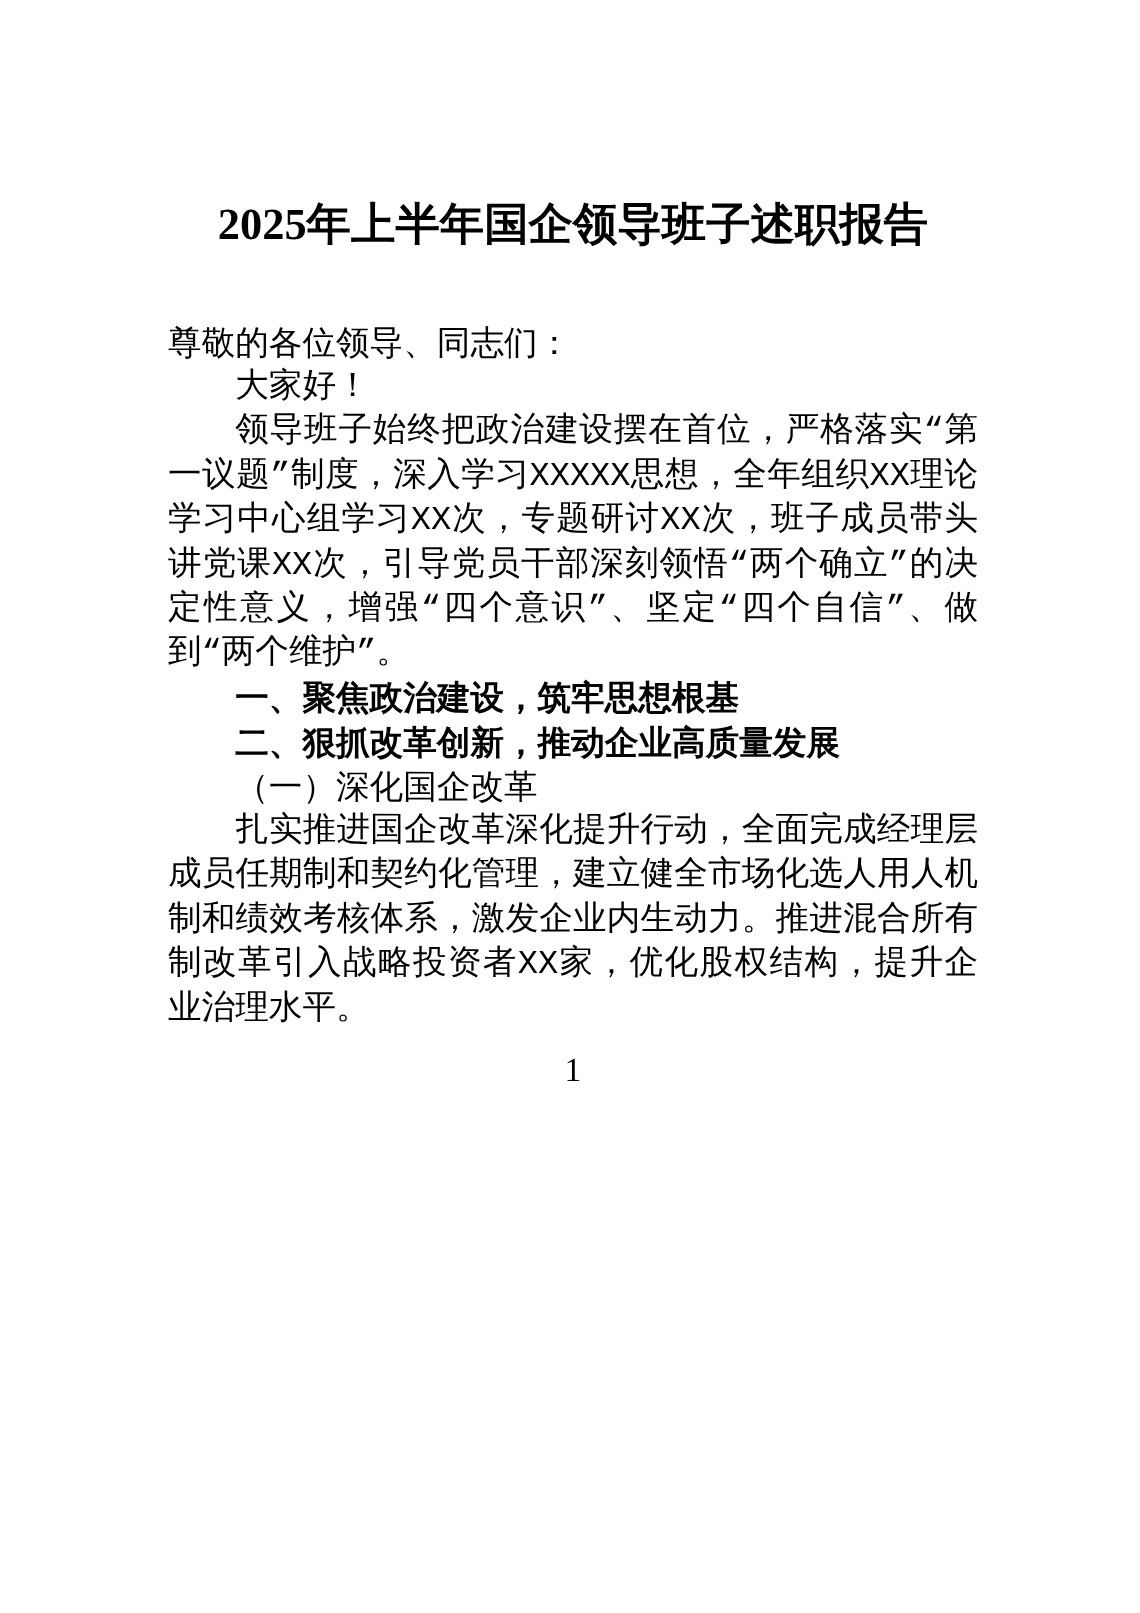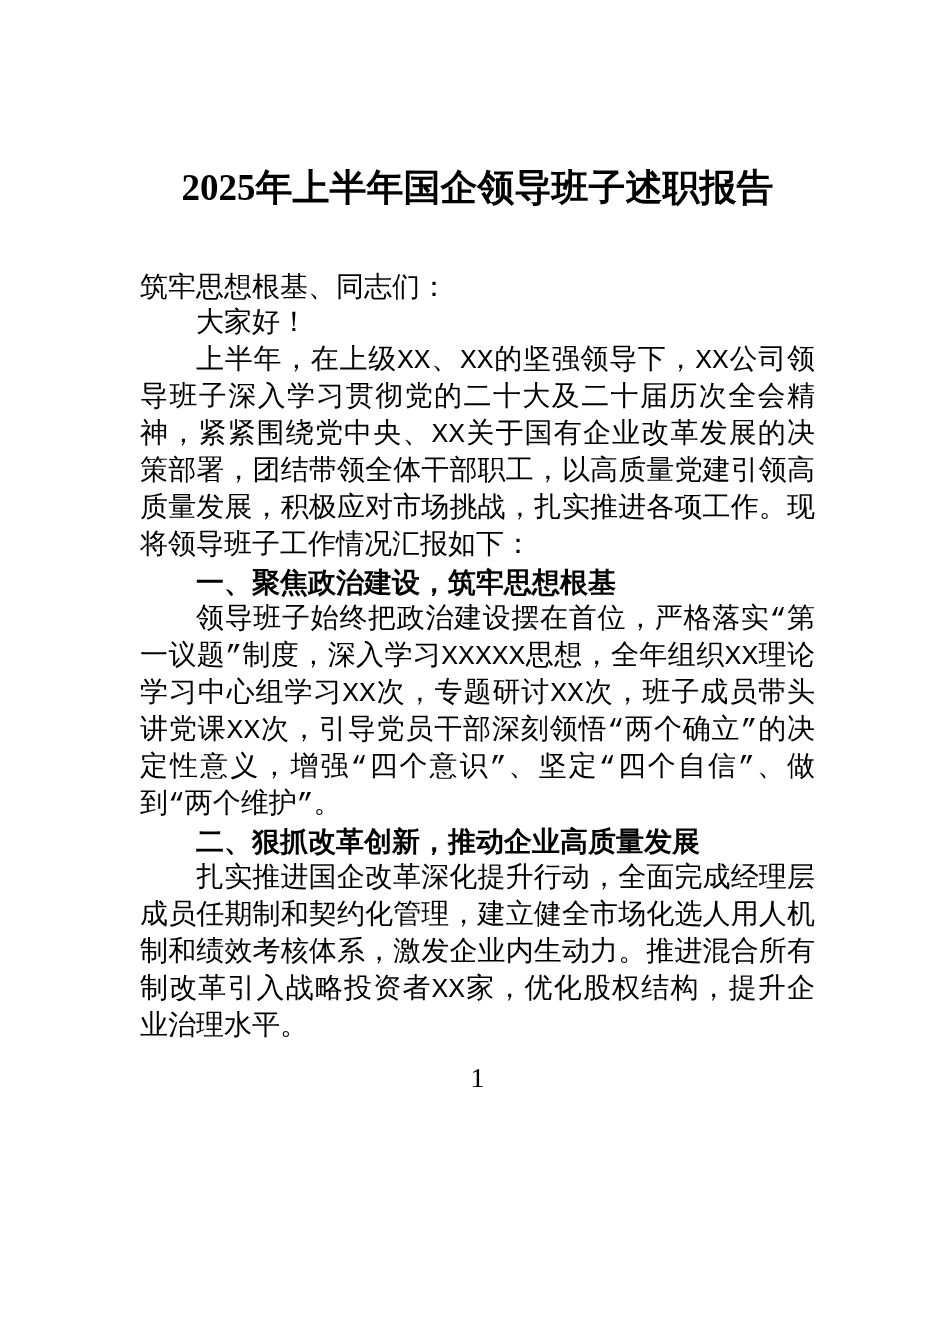--- a/index.html
+++ b/index.html
@@ -45,23 +45,23 @@
     line-height: 37px;
   }
 </style>
 </head>
 <body>
 
 <div class="page">
   <h1 class="doc-title">2025年上半年国企领导班子述职报告</h1>
 
   <div>
-      <p class="para salutation">筑牢思想根基、同志们：</p>
+      <p class="para salutation">尊敬的各位领导、同志们：</p>
       <p class="para body">大家好！</p>
-      <p class="para body">上半年，在上级XX、XX的坚强领导下，XX公司领导班子深入学习贯彻党的二十大及二十届历次全会精神，紧紧围绕党中央、XX关于国有企业改革发展的决策部署，团结带领全体干部职工，以高质量党建引领高质量发展，积极应对市场挑战，扎实推进各项工作。现将领导班子工作情况汇报如下：</p>
+      <p class="para body">领导班子始终把政治建设摆在首位，严格落实“第一议题”制度，深入学习XXXXX思想，全年组织XX理论学习中心组学习XX次，专题研讨XX次，班子成员带头讲党课XX次，引导党员干部深刻领悟“两个确立”的决定性意义，增强“四个意识”、坚定“四个自信”、做到“两个维护”。</p>
       <p class="para heading1">一、聚焦政治建设，筑牢思想根基</p>
-      <p class="para body">领导班子始终把政治建设摆在首位，严格落实“第一议题”制度，深入学习XXXXX思想，全年组织XX理论学习中心组学习XX次，专题研讨XX次，班子成员带头讲党课XX次，引导党员干部深刻领悟“两个确立”的决定性意义，增强“四个意识”、坚定“四个自信”、做到“两个维护”。</p>
       <p class="para heading1">二、狠抓改革创新，推动企业高质量发展</p>
+      <p class="para heading2">（一）深化国企改革</p>
       <p class="para body">扎实推进国企改革深化提升行动，全面完成经理层成员任期制和契约化管理，建立健全市场化选人用人机制和绩效考核体系，激发企业内生动力。推进混合所有制改革引入战略投资者XX家，优化股权结构，提升企业治理水平。</p>
     </div>
 
   <div class="page-number">1</div>
 </div>
 
 </body></html>

